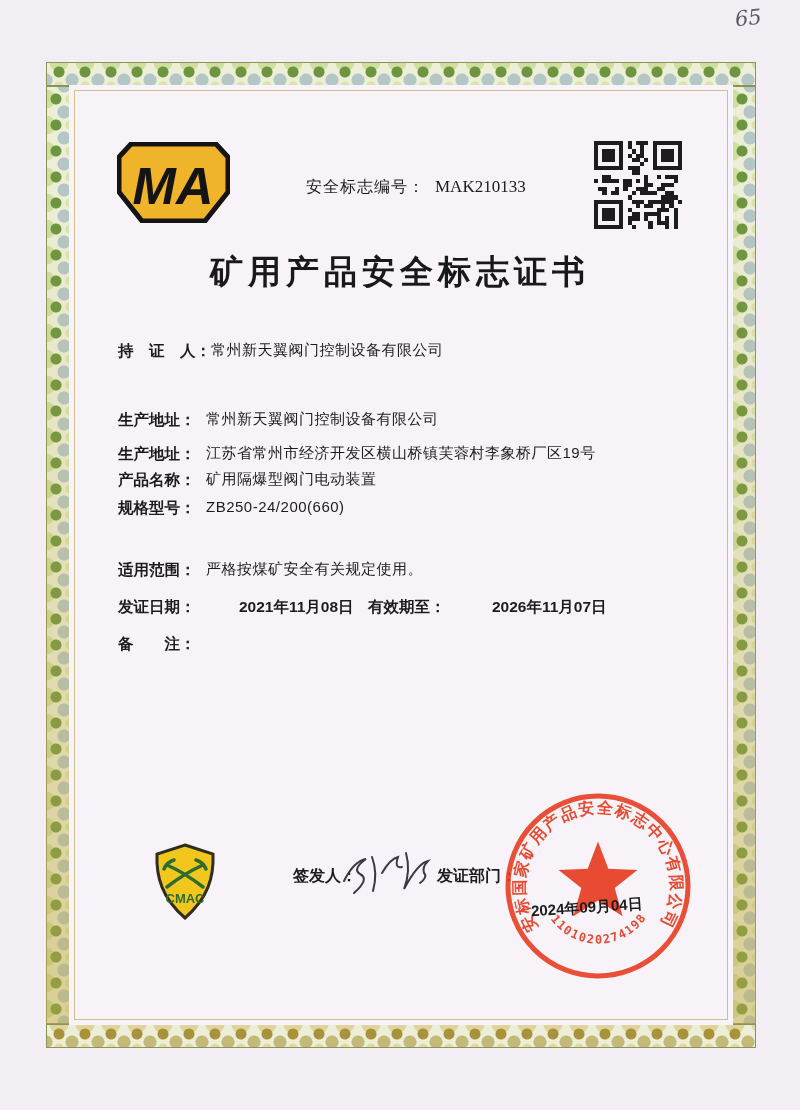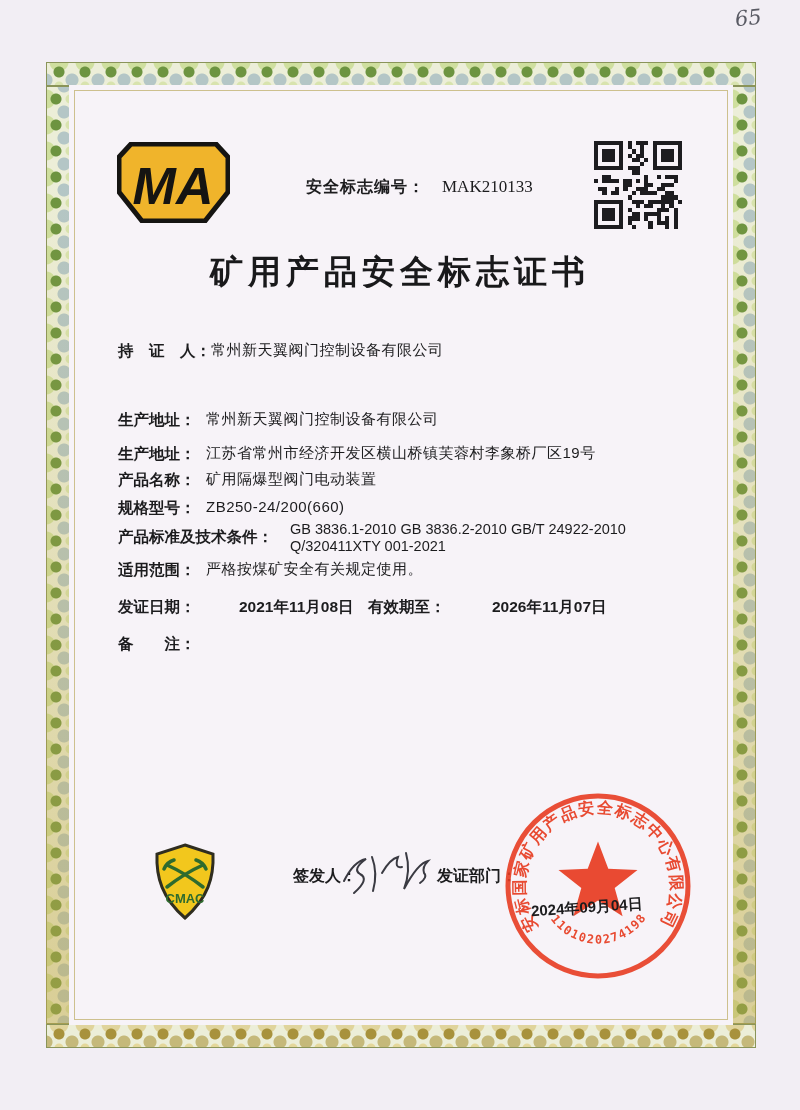--- a/index.html
+++ b/index.html
@@ -35,22 +35,22 @@
      radial-gradient(circle at 26px 18px,#c5b97a 6px,rgba(0,0,0,0) 7px),
      radial-gradient(circle at 13px 0px,#e0d49c 9px,rgba(0,0,0,0) 10px);
      background-size:26px 24px;}
   .band.left{left:0;top:24px;bottom:24px;width:24px;}
   .band.right{right:0;top:24px;bottom:24px;width:24px;}
   .band.left::after,.band.right::after{content:'';position:absolute;inset:0;
      background:linear-gradient(180deg,rgba(109,148,64,0) 10%,rgba(195,169,74,.45) 95%);}
   
   .ma-logo{position:absolute;left:117px;top:142px;width:113px;height:81px;}
   .cert-no{position:absolute;left:306px;top:177px;font-size:16px;white-space:nowrap;}
-  .cert-no .lbl{font-weight:700;letter-spacing:1px;}
-  .cert-no .val{font-family:"Liberation Serif","DejaVu Serif",serif;font-size:17px;margin-left:17px;}
+  .cert-no .lbl{font-weight:400;letter-spacing:1px;}
+  .cert-no .val{font-family:"Liberation Serif","DejaVu Serif",serif;font-size:17px;margin-left:10px;}
   .qr{position:absolute;left:594px;top:141px;width:88px;height:88px;}
   .title{position:absolute;left:0;top:250px;width:100%;text-align:center;font-size:33px;
      font-weight:800;letter-spacing:5px;color:#19191b;}
   .field-row{position:absolute;left:118px;display:flex;align-items:flex-start;width:578px;}
   .flabel{flex:0 0 88px;font-size:15.5px;font-weight:700;white-space:nowrap;}
   .fvalue{font-size:15px;font-weight:400;letter-spacing:0.5px;}
   .field-row.wide .flabel{flex:0 0 172px;}
   .field-row.wide{align-items:center;}
   .field-row.wide .fvalue{width:402px;line-height:16.5px;font-size:14.5px;letter-spacing:0;}
   .dates{position:absolute;left:118px;top:597px;width:578px;font-size:15.5px;}
@@ -327,24 +327,20 @@
     <span class="fvalue">江苏省常州市经济开发区横山桥镇芙蓉村李象桥厂区19号</span>
   </div>
   <div class="field-row" style="top:470px">
     <span class="flabel">产品名称：</span>
     <span class="fvalue">矿用隔爆型阀门电动装置</span>
   </div>
   <div class="field-row" style="top:498px">
     <span class="flabel">规格型号：</span>
     <span class="fvalue">ZB250-24/200(660)</span>
   </div>
-  <div class="field-row wide" style="top:521px">
-    <span class="flabel">产品标准及技术条件：</span>
-    <span class="fvalue">GB 3836.1-2010 GB 3836.2-2010 GB/T 24922-2010 Q/320411XTY 001-2021</span>
-  </div>
   <div class="field-row" style="top:560px">
     <span class="flabel">适用范围：</span>
     <span class="fvalue">严格按煤矿安全有关规定使用。</span>
   </div>
 
   <div class="dates">
     <span class="dl d-issue-l">发证日期：</span>
     <span class="dv d-issue-v">2021年11月08日</span>
     <span class="dl d-valid-l">有效期至：</span>
     <span class="dv d-valid-v">2026年11月07日</span>

